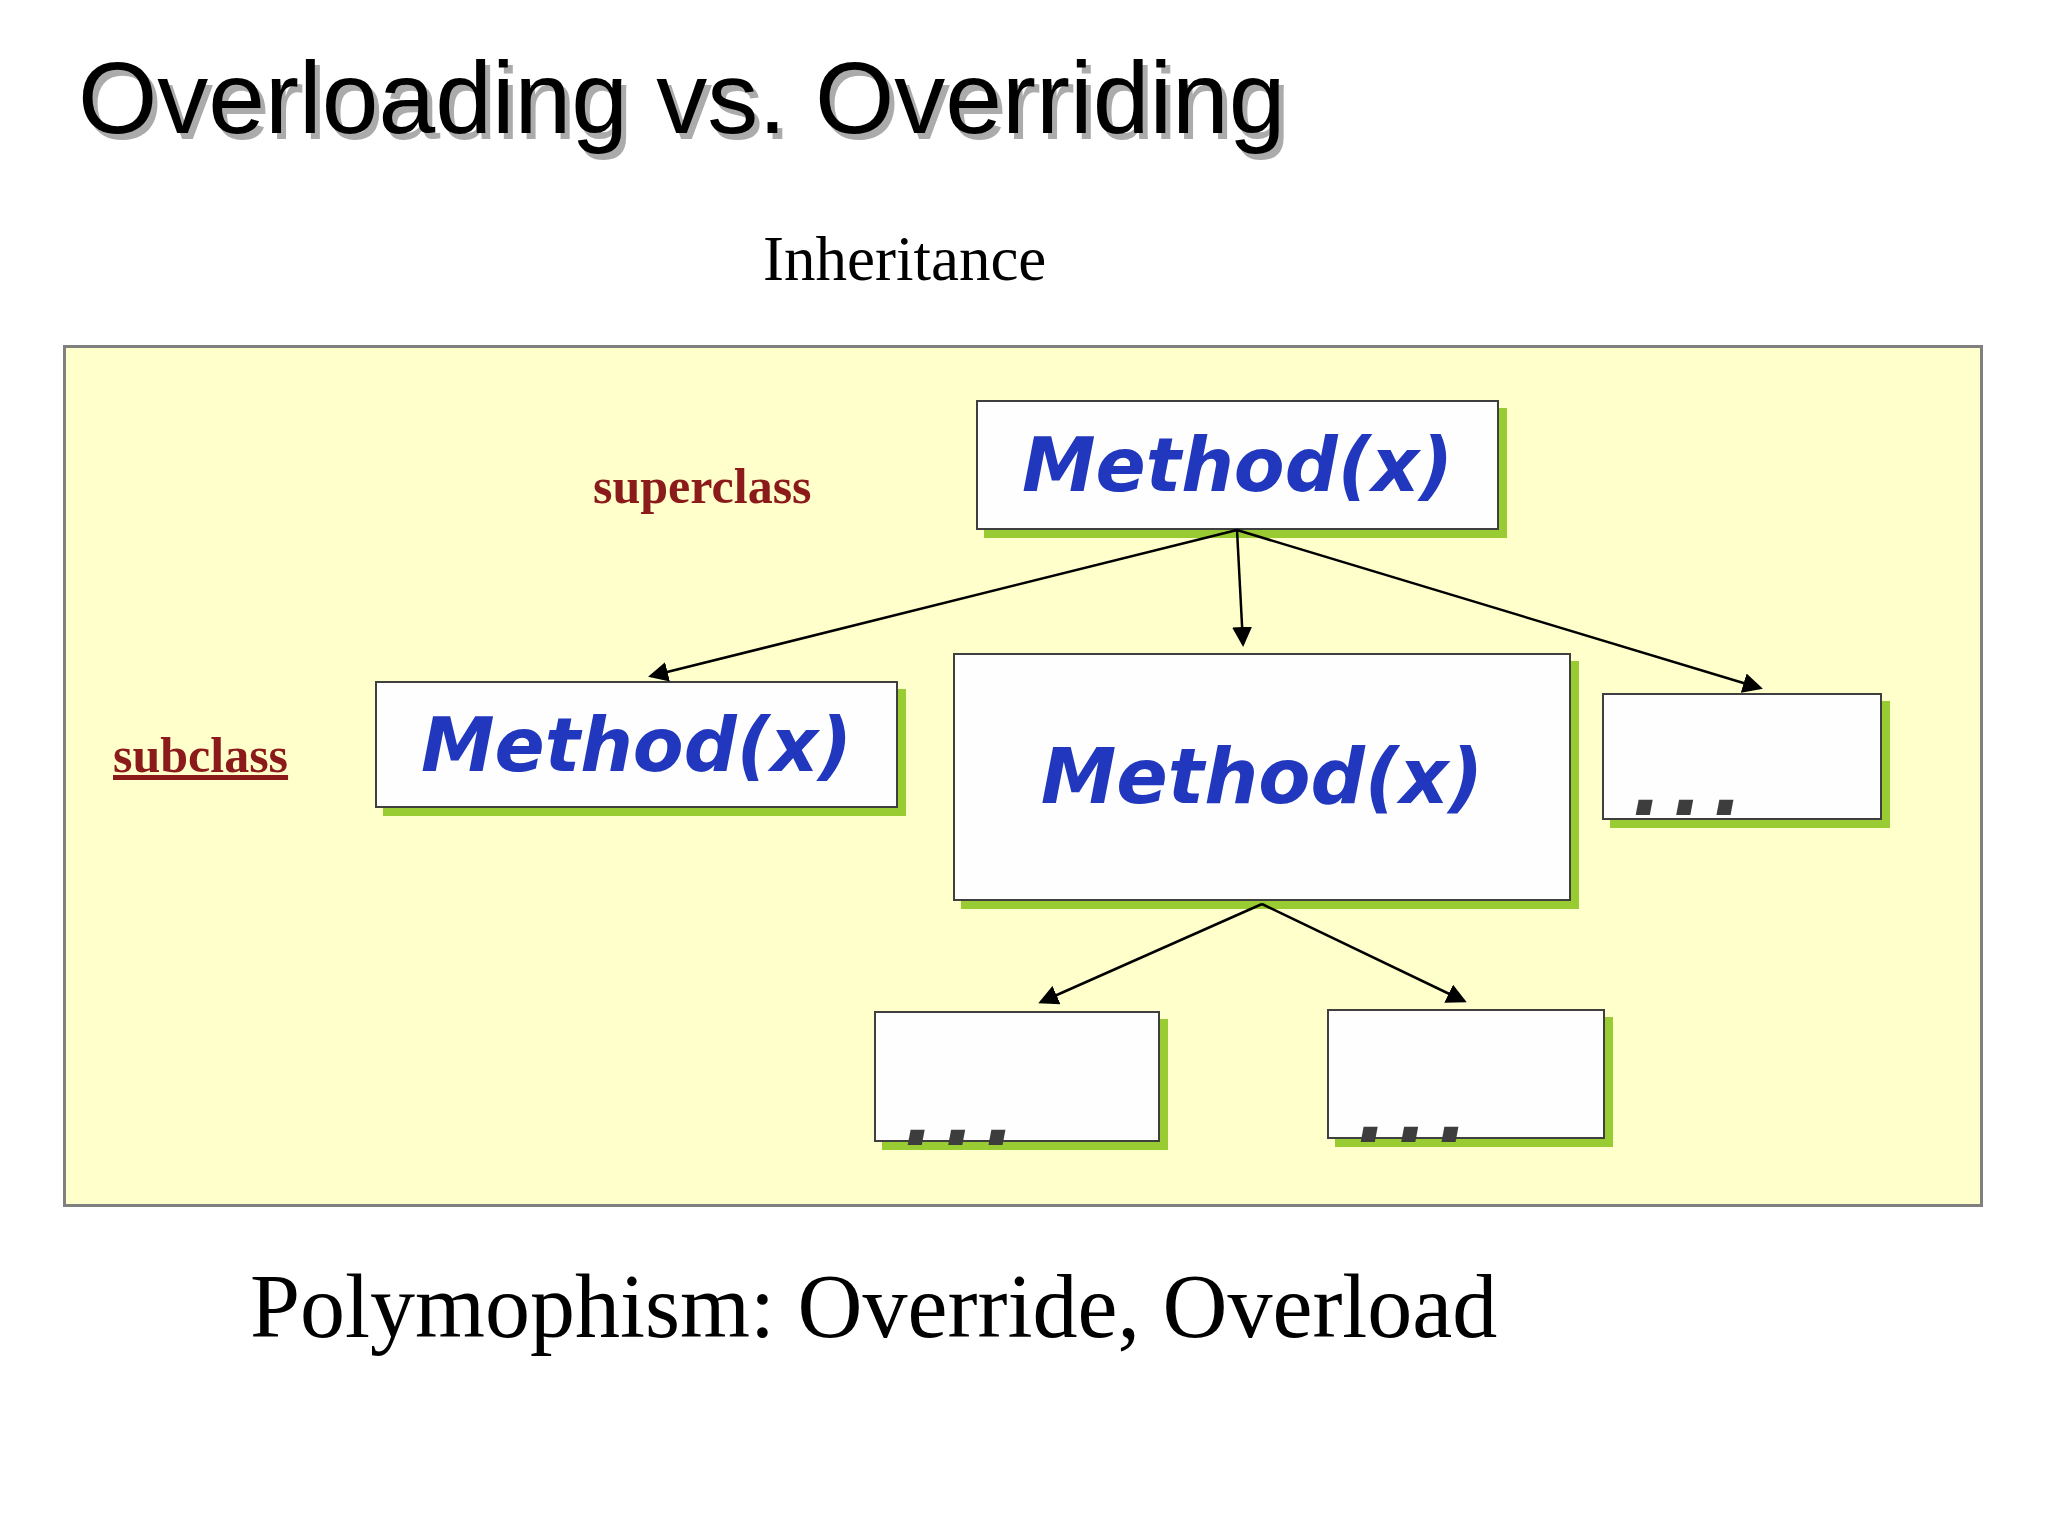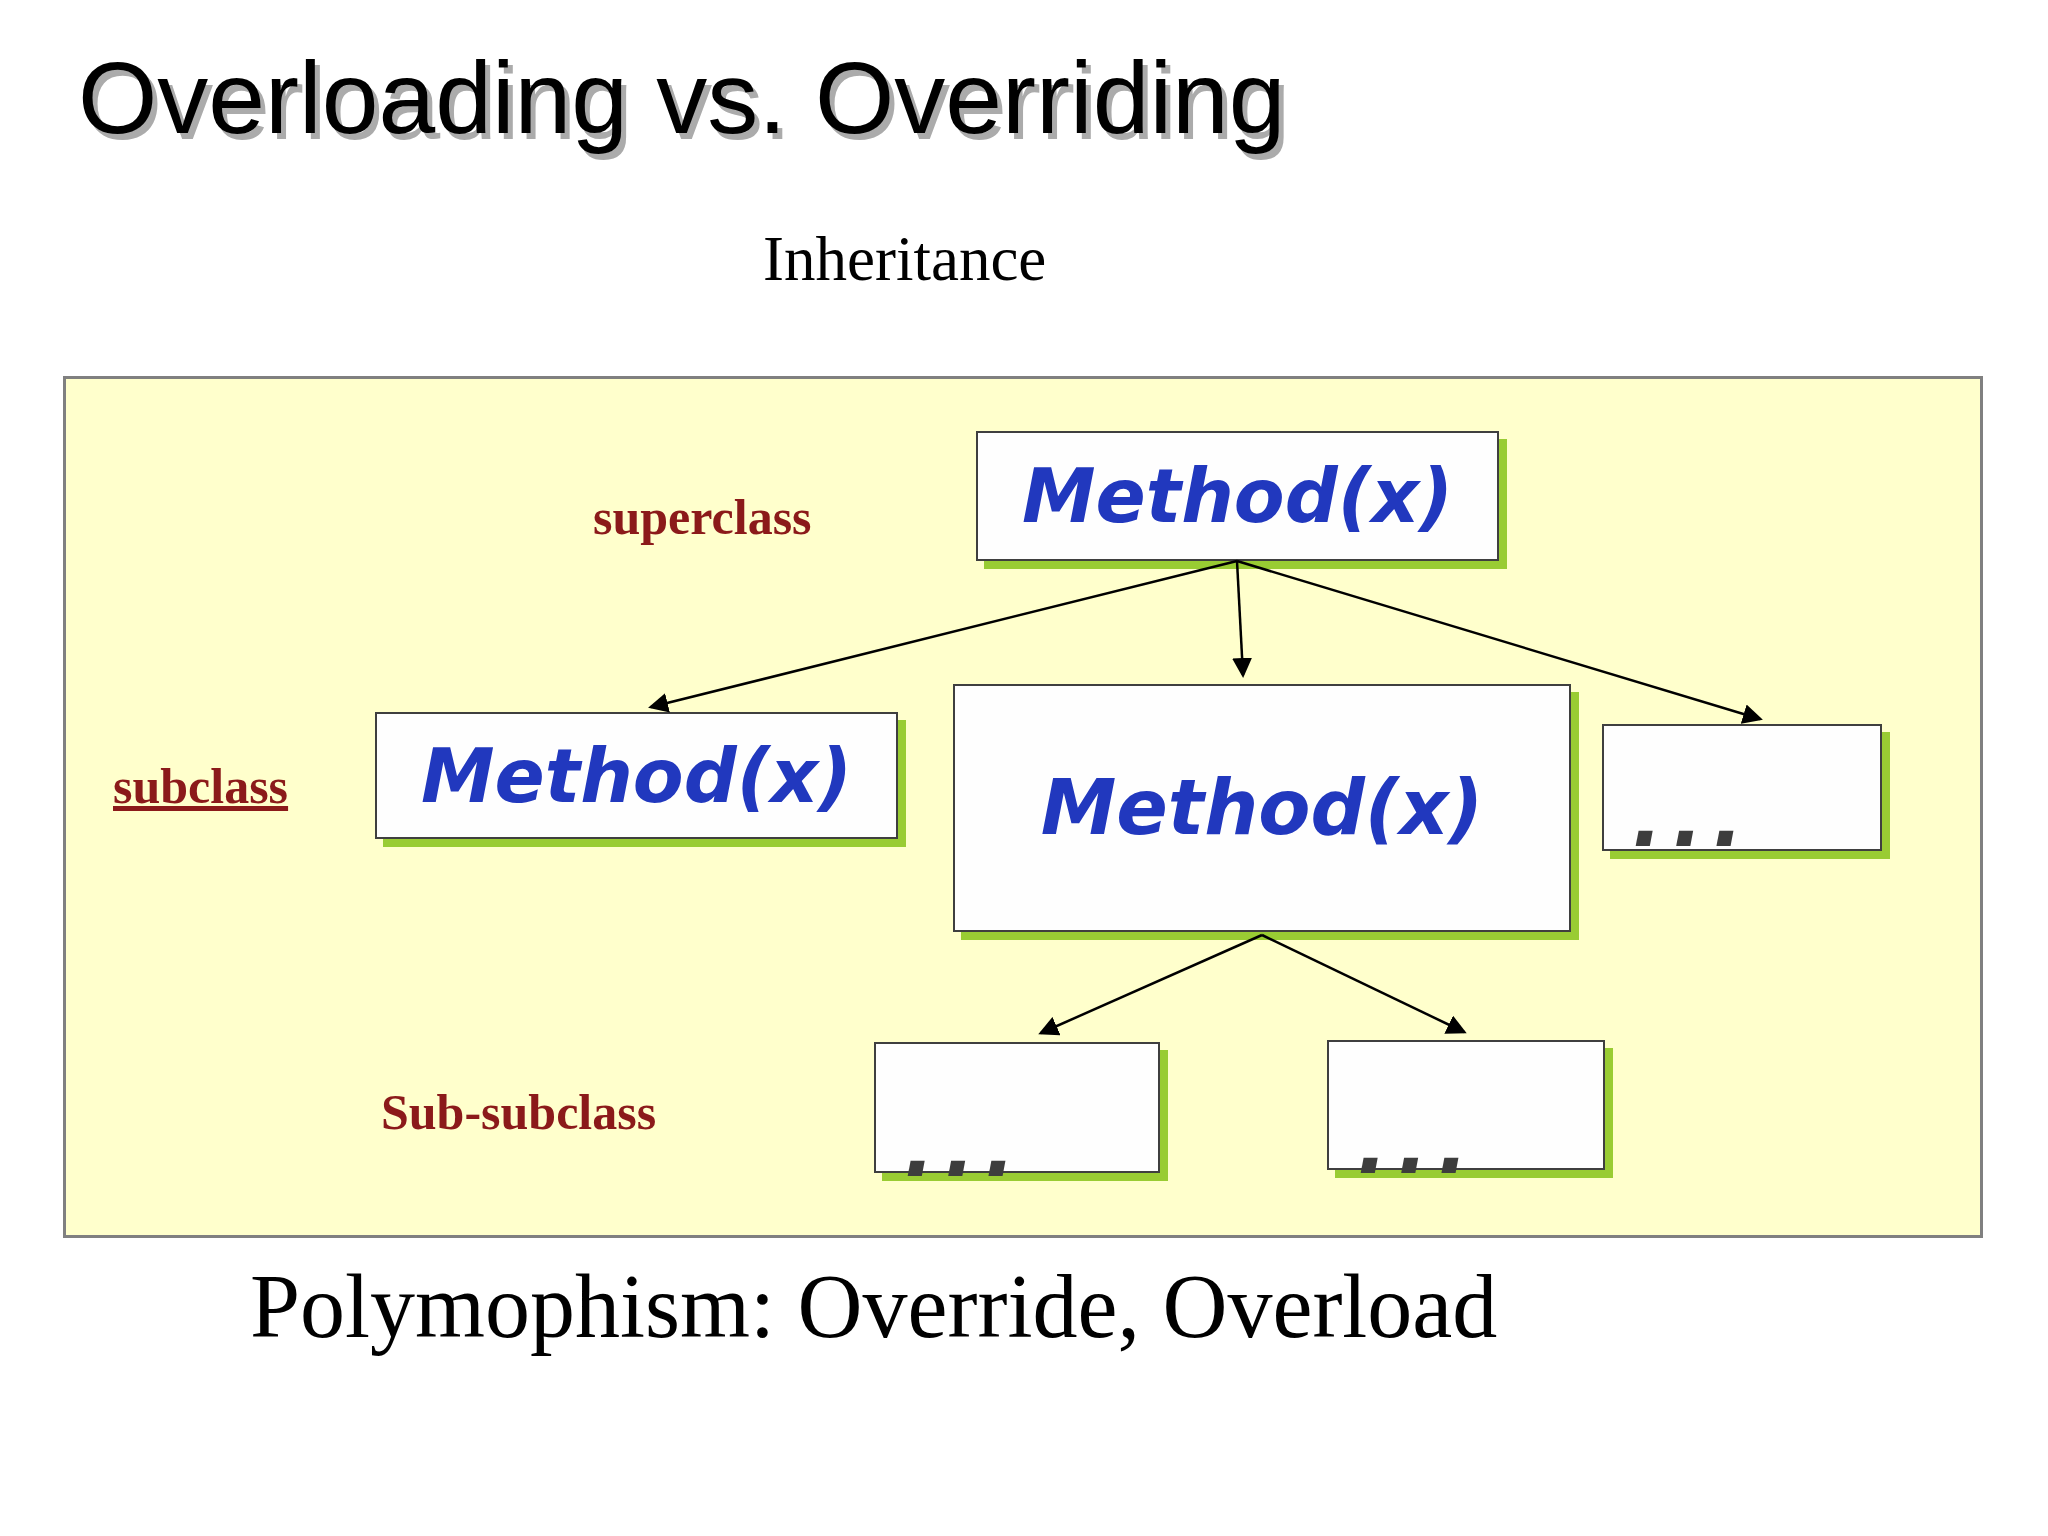--- a/index.html
+++ b/index.html
@@ -21,21 +21,21 @@
     font-size:102px;line-height:1.15;color:var(--title-color);
     text-shadow:5px 6px 0 var(--title-shadow);
     white-space:nowrap;
   }
   .heading{
     position:absolute;left:763px;top:228px;
     font-size:63px;line-height:1.0;color:#000;white-space:nowrap;
   }
   .panel{
     position:absolute;left:63px;top:345px;width:1920px;height:862px;
-    background:var(--panel-bg);border:3px solid var(--panel-border);margin-top:31px;
+    background:var(--panel-bg);border:3px solid var(--panel-border);
   }
   .row-label{
     position:absolute;color:var(--label-color);
     font-weight:bold;font-size:50px;line-height:1.0;white-space:nowrap;
   }
   .lbl-superclass{left:527px;top:113px;}
   .lbl-subclass{left:47px;top:382px;text-decoration:underline;}
   .lbl-subsubclass{left:315px;top:708px;}
   .node{
     position:absolute;background:var(--node-bg);
@@ -74,21 +74,20 @@
 <body>
 
 <div class="slide-title">Overloading vs. Overriding</div>
 
 <div class="heading">Inheritance</div>
 
 <div class="panel">
 
   <div class="row-label lbl-superclass">superclass</div>
   <div class="row-label lbl-subclass">subclass</div>
-  <div class="row-label lbl-subsubclass">Sub-subclass</div>
 
   <div class="node node-superclass">
     <span class="m-blue">Method(x)</span>
   </div>
 
   <div class="node node-sub-left">
     <span class="m-blue">Method(x)</span>
   </div>
 
   <div class="node node-sub-middle">

